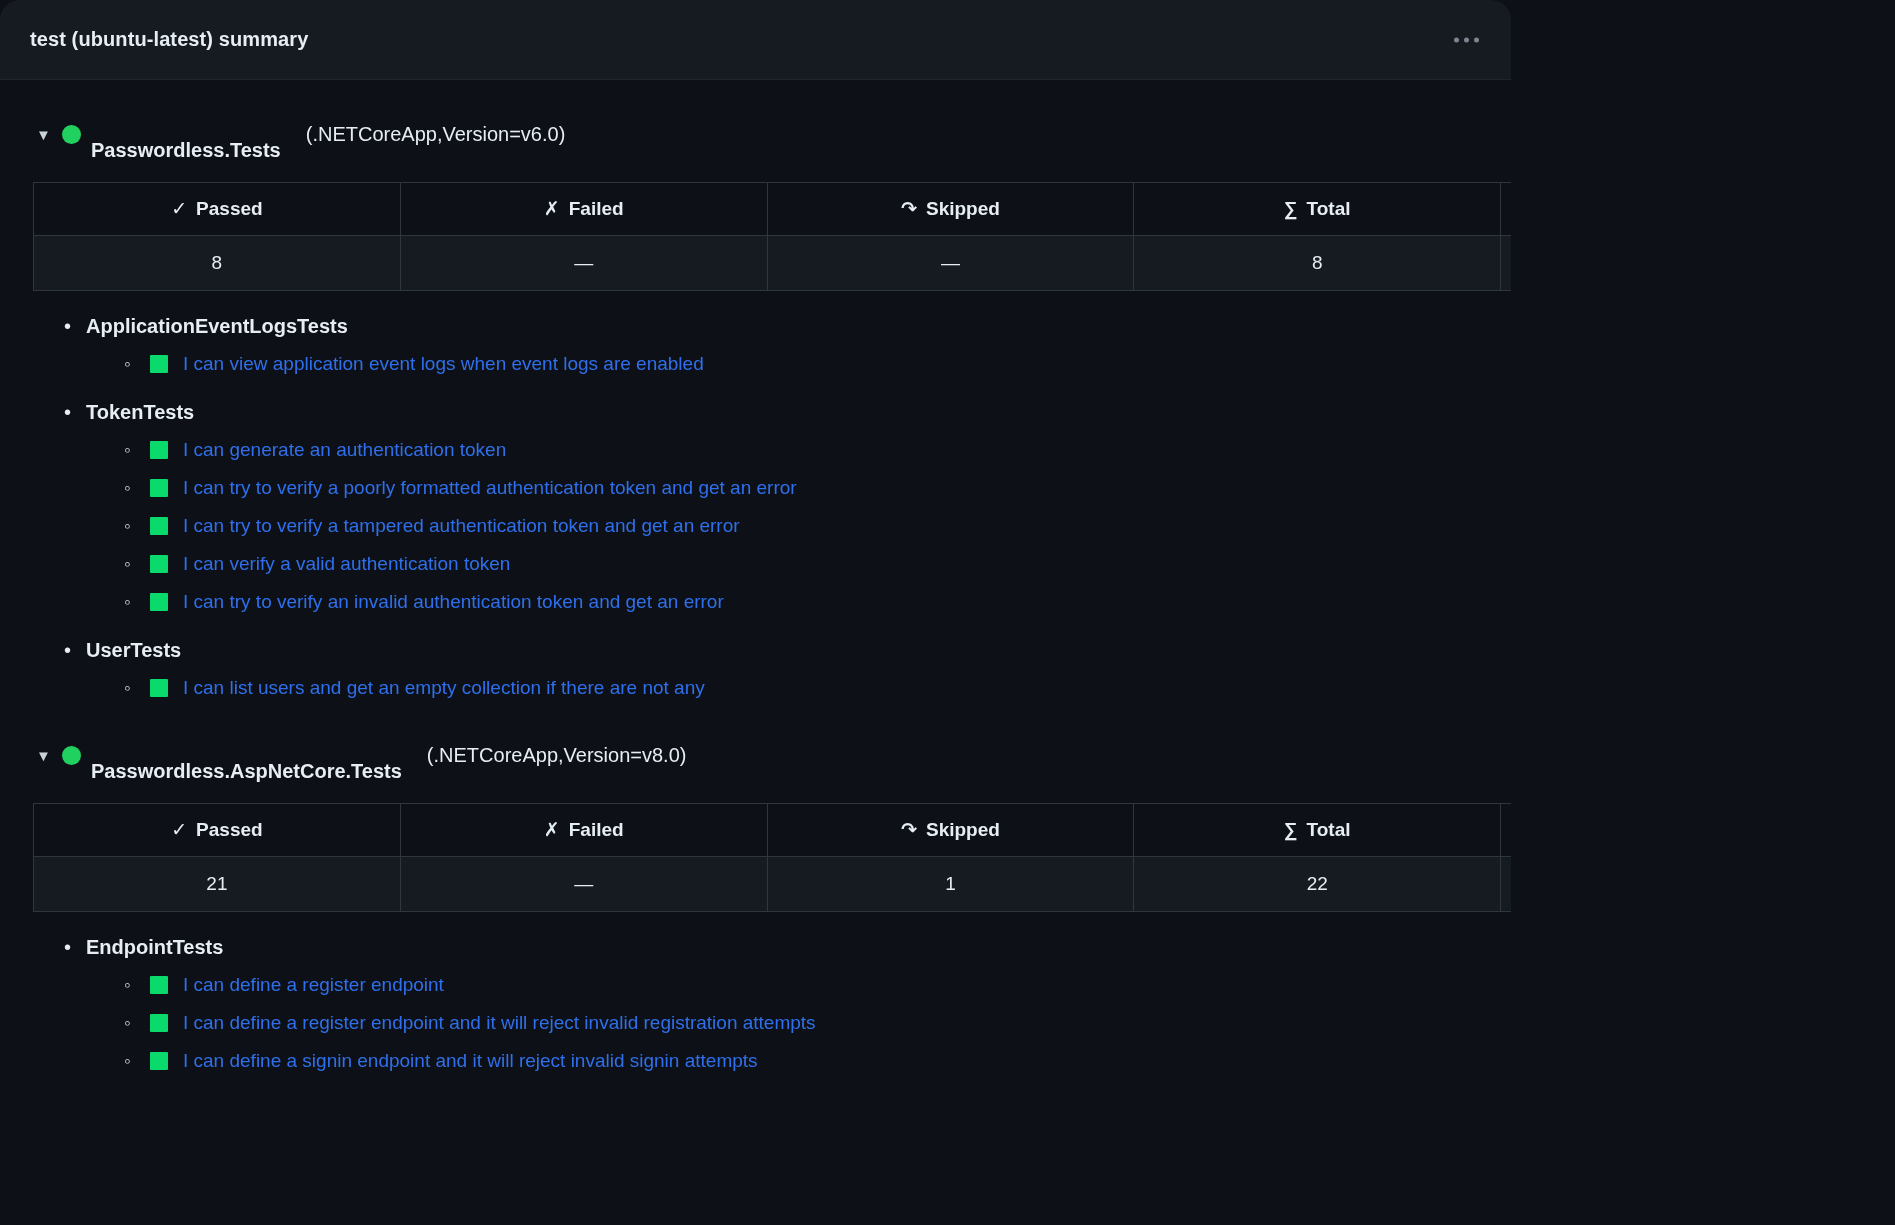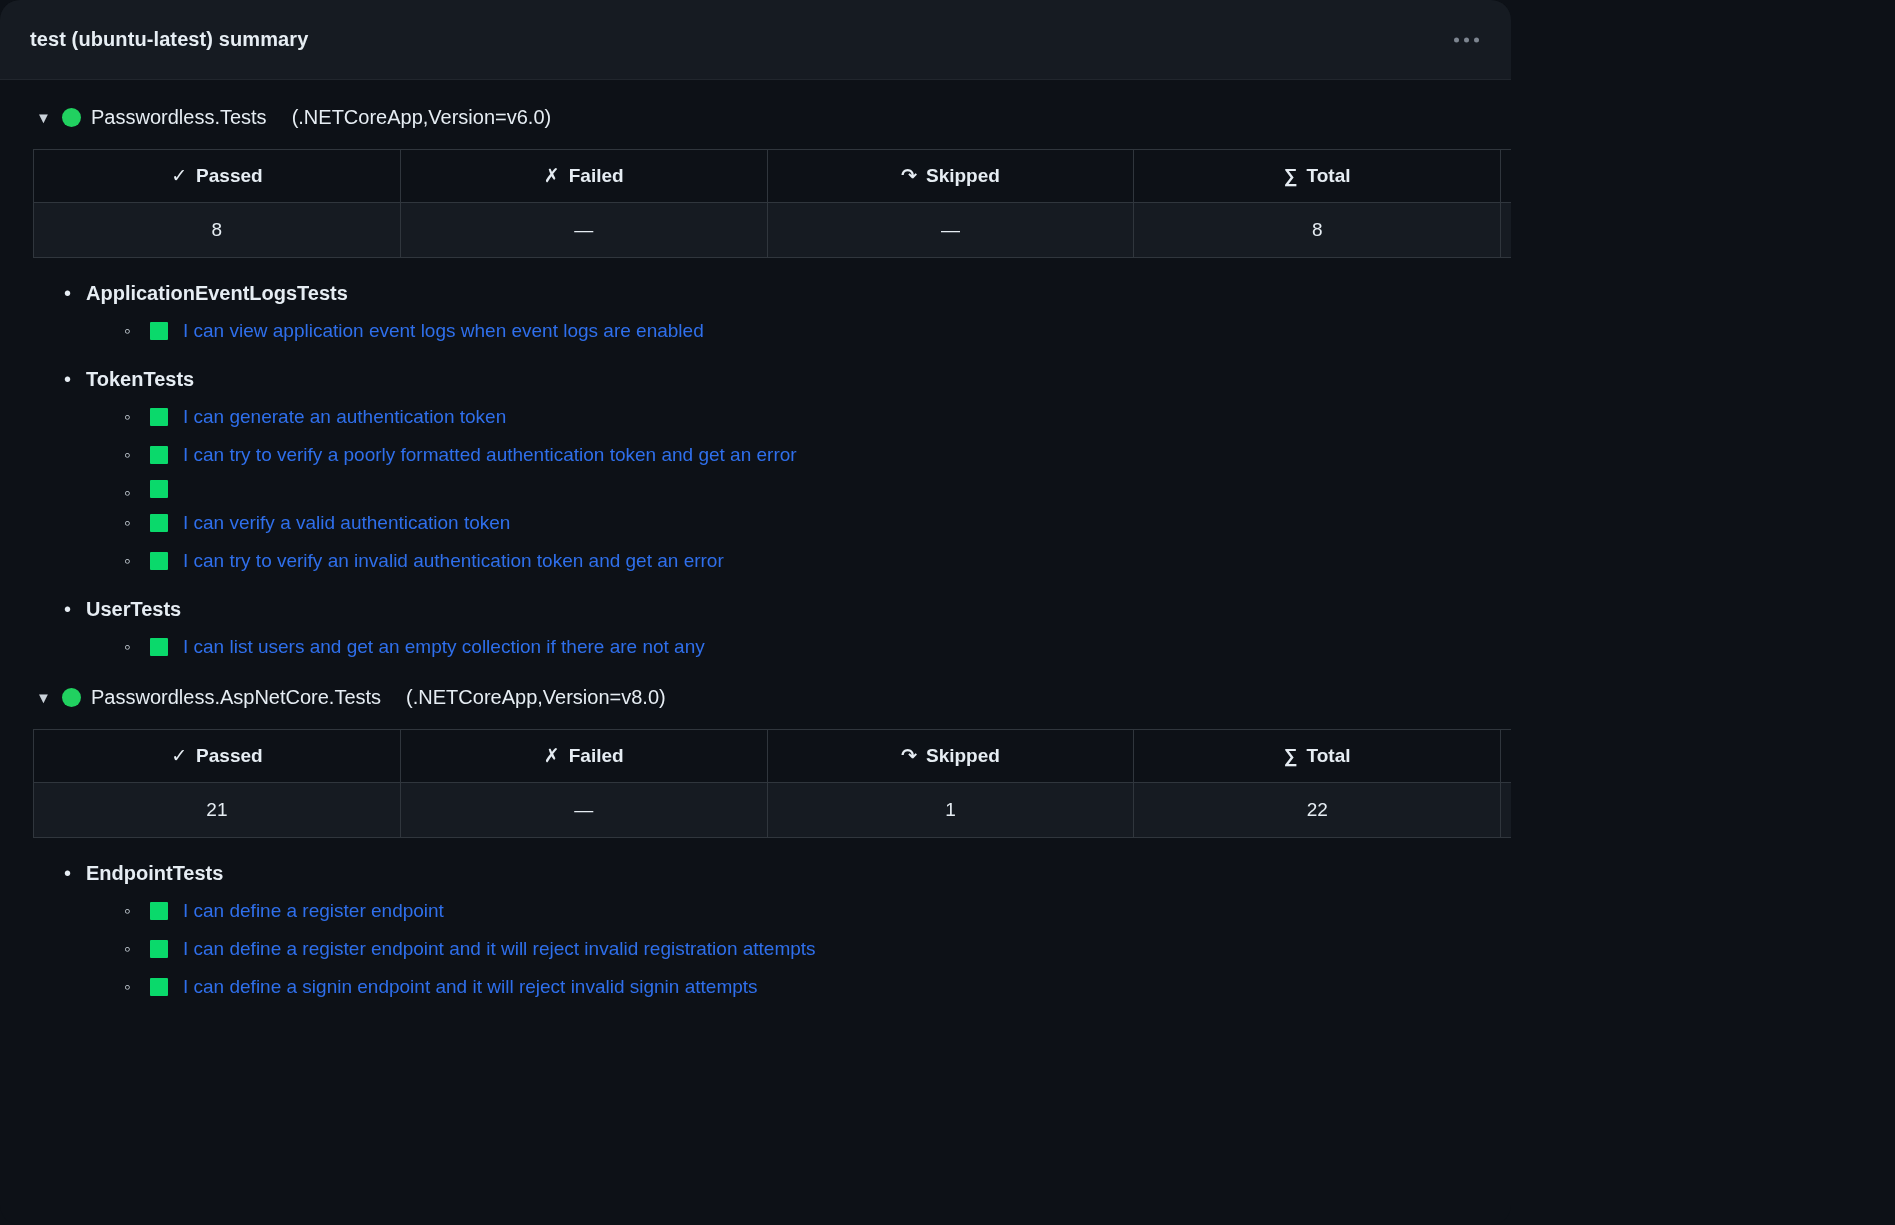--- a/index.html
+++ b/index.html
@@ -84,23 +84,24 @@
   }
   .status-dot {
     width: 19px;
     height: 19px;
     border-radius: 50%;
     background: #21d160;
     display: inline-block;
     flex: 0 0 auto;
   }
   .suite-name {
-    font-weight: 400;
-    color: #e6edf3;
-    font-size: 20px;
+    font-weight: 700;
+    color: #e6edf3;
+    font-size: 20px;
+    margin-top: 33px;
   }
   .suite-framework {
     font-weight: 400;
     color: #e6edf3;
     font-size: 20px;
     margin-left: 15px;
   }
 
   
   table.summary {
@@ -287,20 +288,21 @@
               </li>
               <li class="test-item">
                 <span class="test-row">
                   <span class="outcome-box"></span>
                   <a class="test-name">I can try to verify a poorly formatted authentication token and get an error</a>
                 </span>
               </li>
               <li class="test-item">
                 <span class="test-row">
                   <span class="outcome-box"></span>
+                  <a class="test-name">I can try to verify a tampered authentication token and get an error</a>
                 </span>
               </li>
               <li class="test-item">
                 <span class="test-row">
                   <span class="outcome-box"></span>
                   <a class="test-name">I can verify a valid authentication token</a>
                 </span>
               </li>
               <li class="test-item">
                 <span class="test-row">

